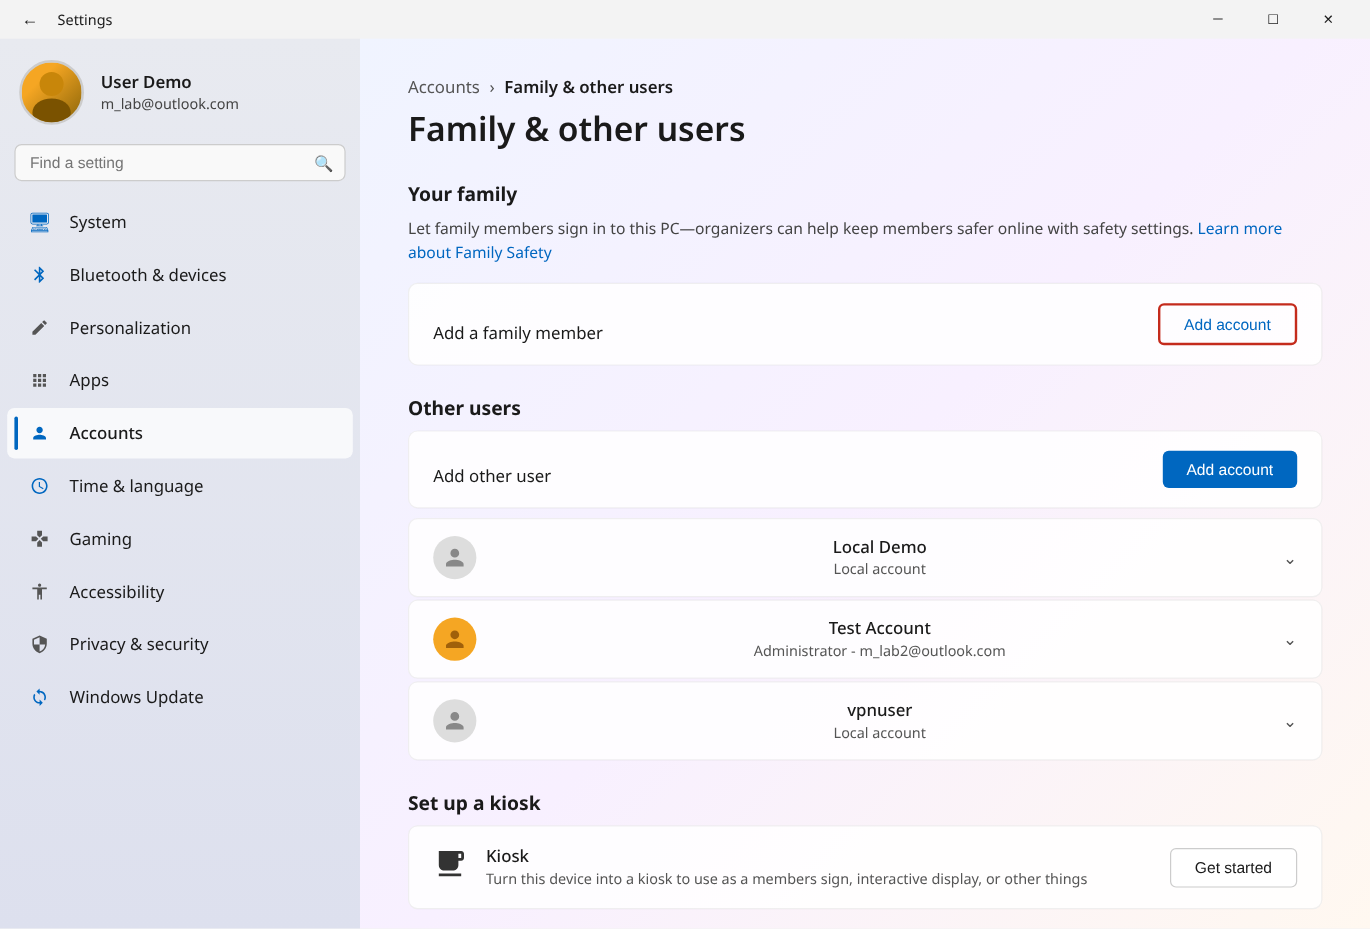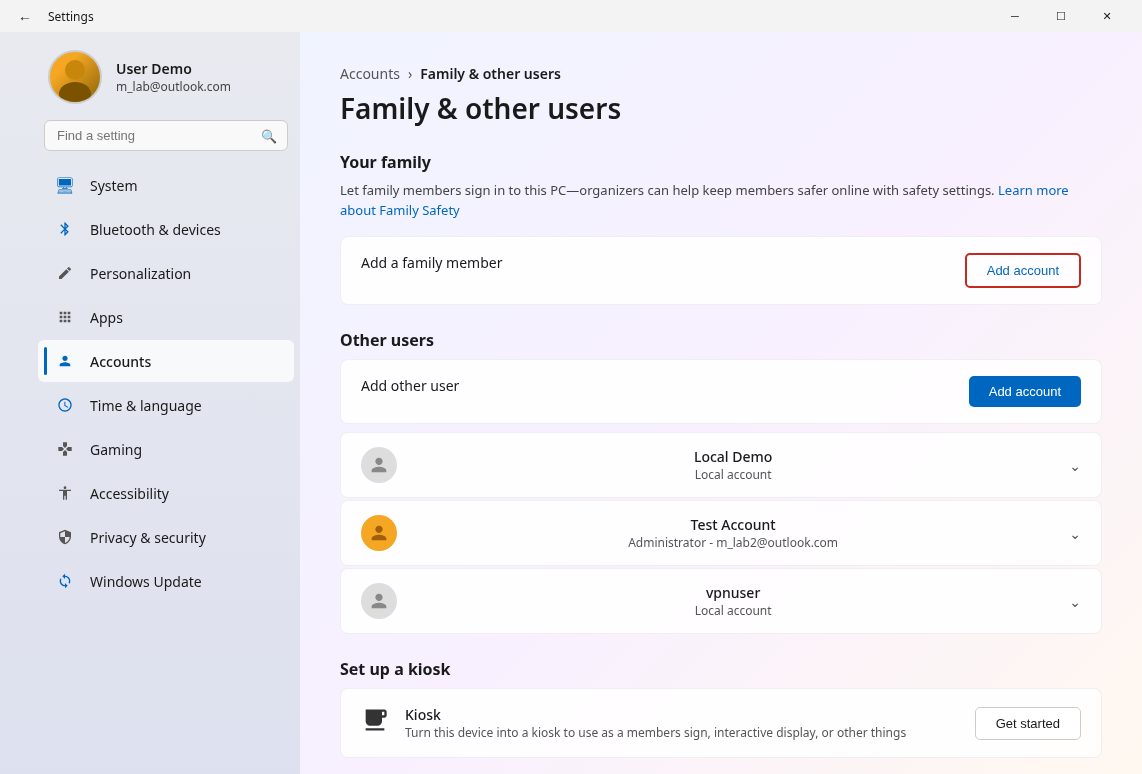--- a/index.html
+++ b/index.html
@@ -64,21 +64,20 @@
     }
     
     .sidebar {
       width: 300px;
       background: linear-gradient(to bottom, #e8eaf0, #dde0ee);
       display: flex;
       flex-direction: column;
       flex-shrink: 0;
       overflow-y: auto;
       padding-bottom: 10px;
-      padding-left: 32px;
     }
     .user-section {
       display: flex;
       align-items: center;
       gap: 14px;
       padding: 18px 16px 16px 16px;
     }
     .avatar {
       width: 54px;
       height: 54px;
@@ -202,21 +201,21 @@
     .section-desc a {
       color: #0067c0;
       text-decoration: none;
     }
     .card {
       background: rgba(255,255,255,0.85);
       border-radius: 8px;
       margin-bottom: 8px;
       padding: 16px 20px;
       display: flex;
-      align-items: flex-start;
+      align-items: flex-end;
       justify-content: space-between;
       border: 1px solid rgba(0,0,0,0.06);
     }
     .card-label {
       font-size: 14px;
       color: #1a1a1a;
     }
     .btn-add-account {
       padding: 8px 20px;
       background: #0067c0;

